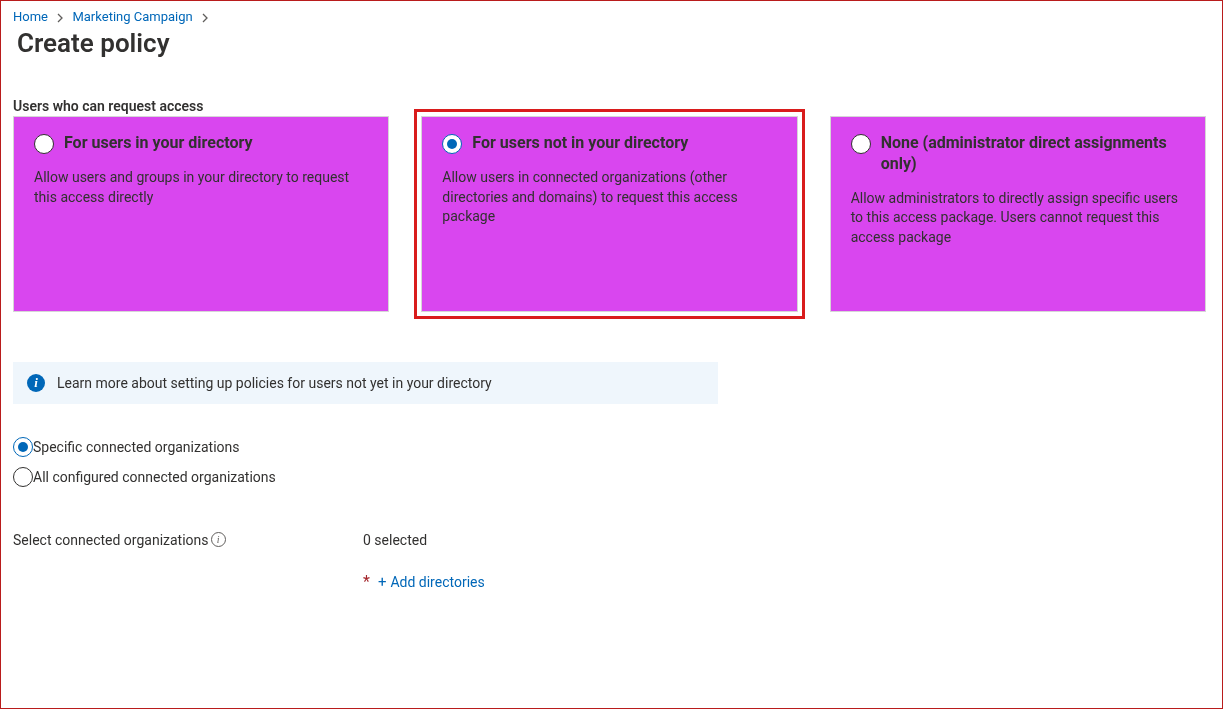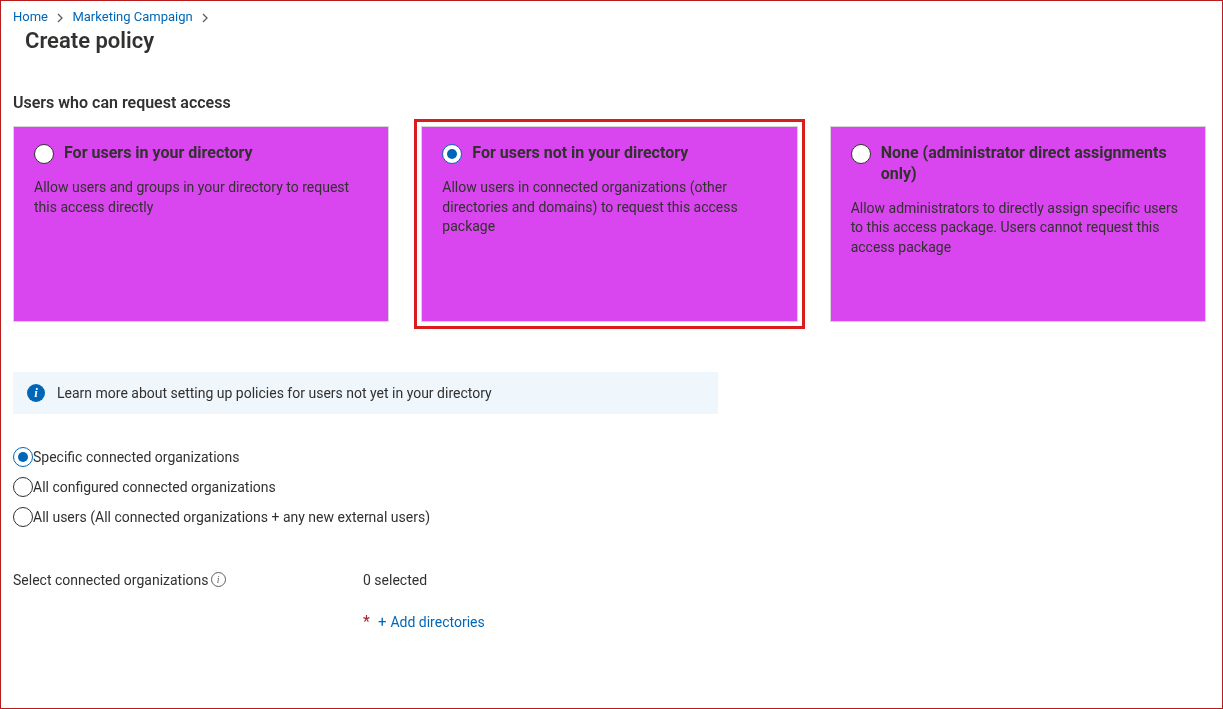--- a/index.html
+++ b/index.html
@@ -27,28 +27,28 @@
     cursor: pointer;
   }
   .breadcrumb .sep {
     display: inline-flex;
     align-items: center;
     margin: 0 4px;
     color: #605e5c;
     vertical-align: middle;
   }
   h1.page-title {
-    font-size: 22px;
+    font-size: 26px;
     font-weight: 600;
-    margin: 4px 0 40px 12px;
+    margin: 4px 0 40px 4px;
   }
   .section-heading {
-    font-size: 16px;
+    font-size: 14px;
     font-weight: 600;
-    margin-bottom: 14px;
+    margin-bottom: 2px;
   }
   .card-row {
     display: flex;
     gap: 32px;
     margin-bottom: 50px;
   }
   .card {
     flex: 1 1 0;
     border: 1px solid #d6d6d6;
     padding: 16px 20px 20px 20px;
@@ -247,24 +247,20 @@
 
   <div class="radio-list">
     <div class="radio-row">
       <span class="radio-outer selected"></span>
       <span>Specific connected organizations</span>
     </div>
     <div class="radio-row">
       <span class="radio-outer"></span>
       <span>All configured connected organizations</span>
     </div>
-    <div class="radio-row">
-      <span class="radio-outer"></span>
-      <span>All users (All connected organizations + any new external users)</span>
-    </div>
   </div>
 
   <div class="subsection-row">
     <div class="subsection-label-col">
       <span class="subsection-label">Select connected organizations</span>
       <span class="help-icon">i</span>
     </div>
     <div class="value-col">
       <span class="selected-count">0 selected</span>
       <div class="add-dir-row">

